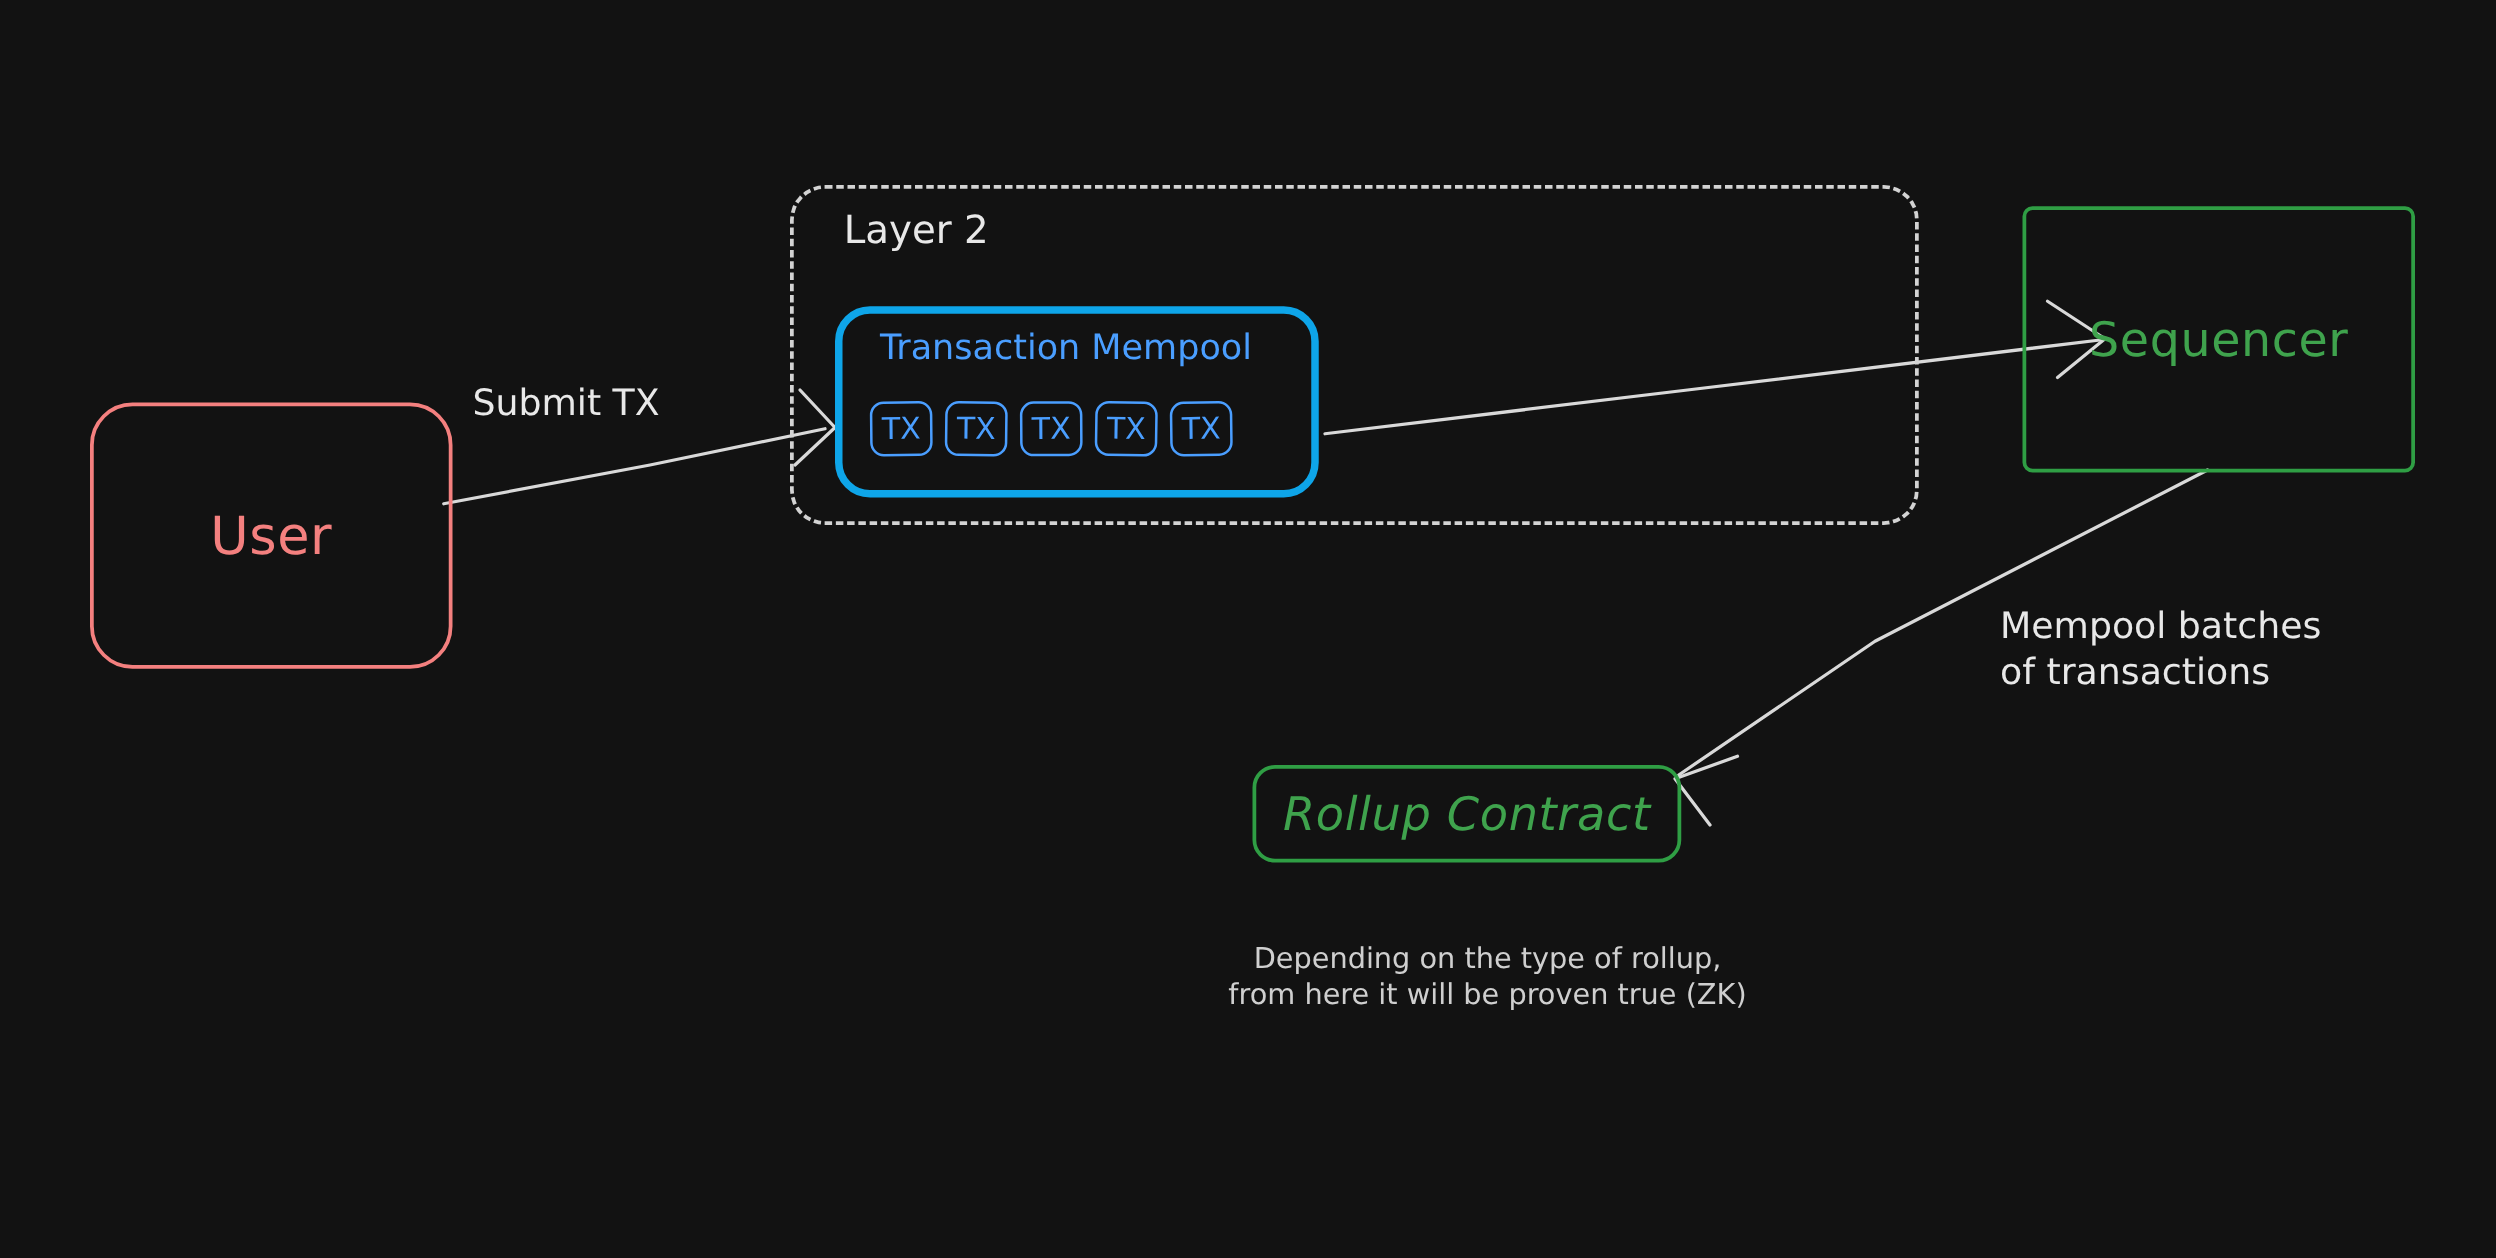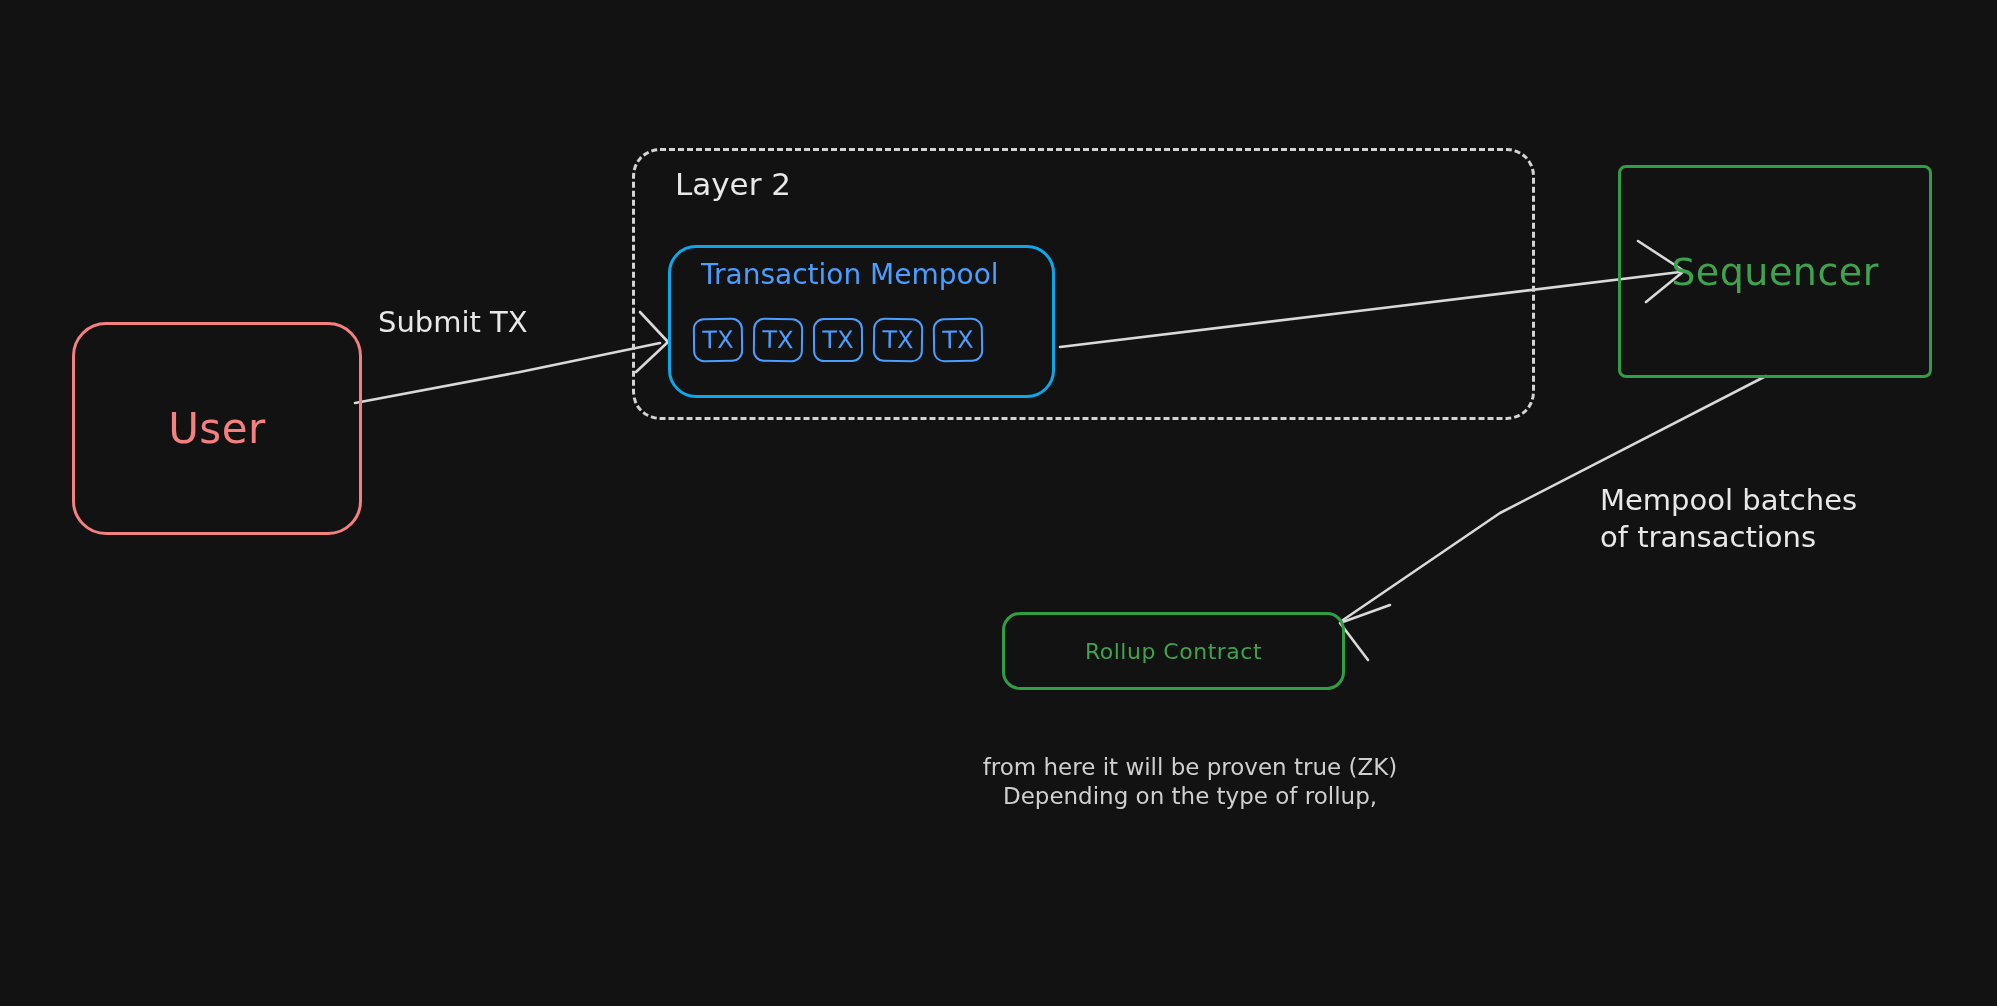--- a/index.html
+++ b/index.html
@@ -52,21 +52,21 @@
     border: 3px solid #2f9e44;
     border-radius: 8px;
   }
   .box-sequencer .node-label {
     color: #3fa34d;
     font-size: 38px;
   }
 
   .box-mempool {
     left: 668px; top: 245px; width: 387px; height: 153px;
-    border: 3px solid #0ea5e9;
+    border: 6px solid #0ea5e9;
     border-radius: 28px;
     display: block;
   }
   .mempool-title {
     position: absolute;
     left: 30px; top: 10px;
     color: #4a9eff;
     font-size: 28px;
     white-space: nowrap;
   }
@@ -95,21 +95,22 @@
   .tx-chip:nth-child(4) { transform: rotate(0.9deg); }
   .tx-chip:nth-child(5) { transform: rotate(-0.8deg); }
 
   .box-rollup {
     left: 1002px; top: 612px; width: 343px; height: 78px;
     border: 3px solid #2f9e44;
     border-radius: 18px;
   }
   .box-rollup .node-label {
     color: #3fa34d;
-    font-size: 22px;
+    font-size: 37px;
+    font-style: italic;
   }
 
   
   .group {
     position: absolute;
     box-sizing: border-box;
     border: 3px dashed #d3d3d3;
     border-radius: 28px;
     background: transparent;
   }
@@ -223,17 +224,17 @@
   </div>
 
   <div class="edge-label label-submit-tx">Submit TX</div>
 
   <div class="edge-label label-provide">
     <div>Mempool batches</div>
     <div>of transactions</div>
   </div>
 
   <div class="footnote">
+    <div>Depending on the type of rollup,</div>
     <div>from here it will be proven true (ZK)</div>
-    <div>Depending on the type of rollup,</div>
   </div>
 
 </div>
 
 </body></html>

